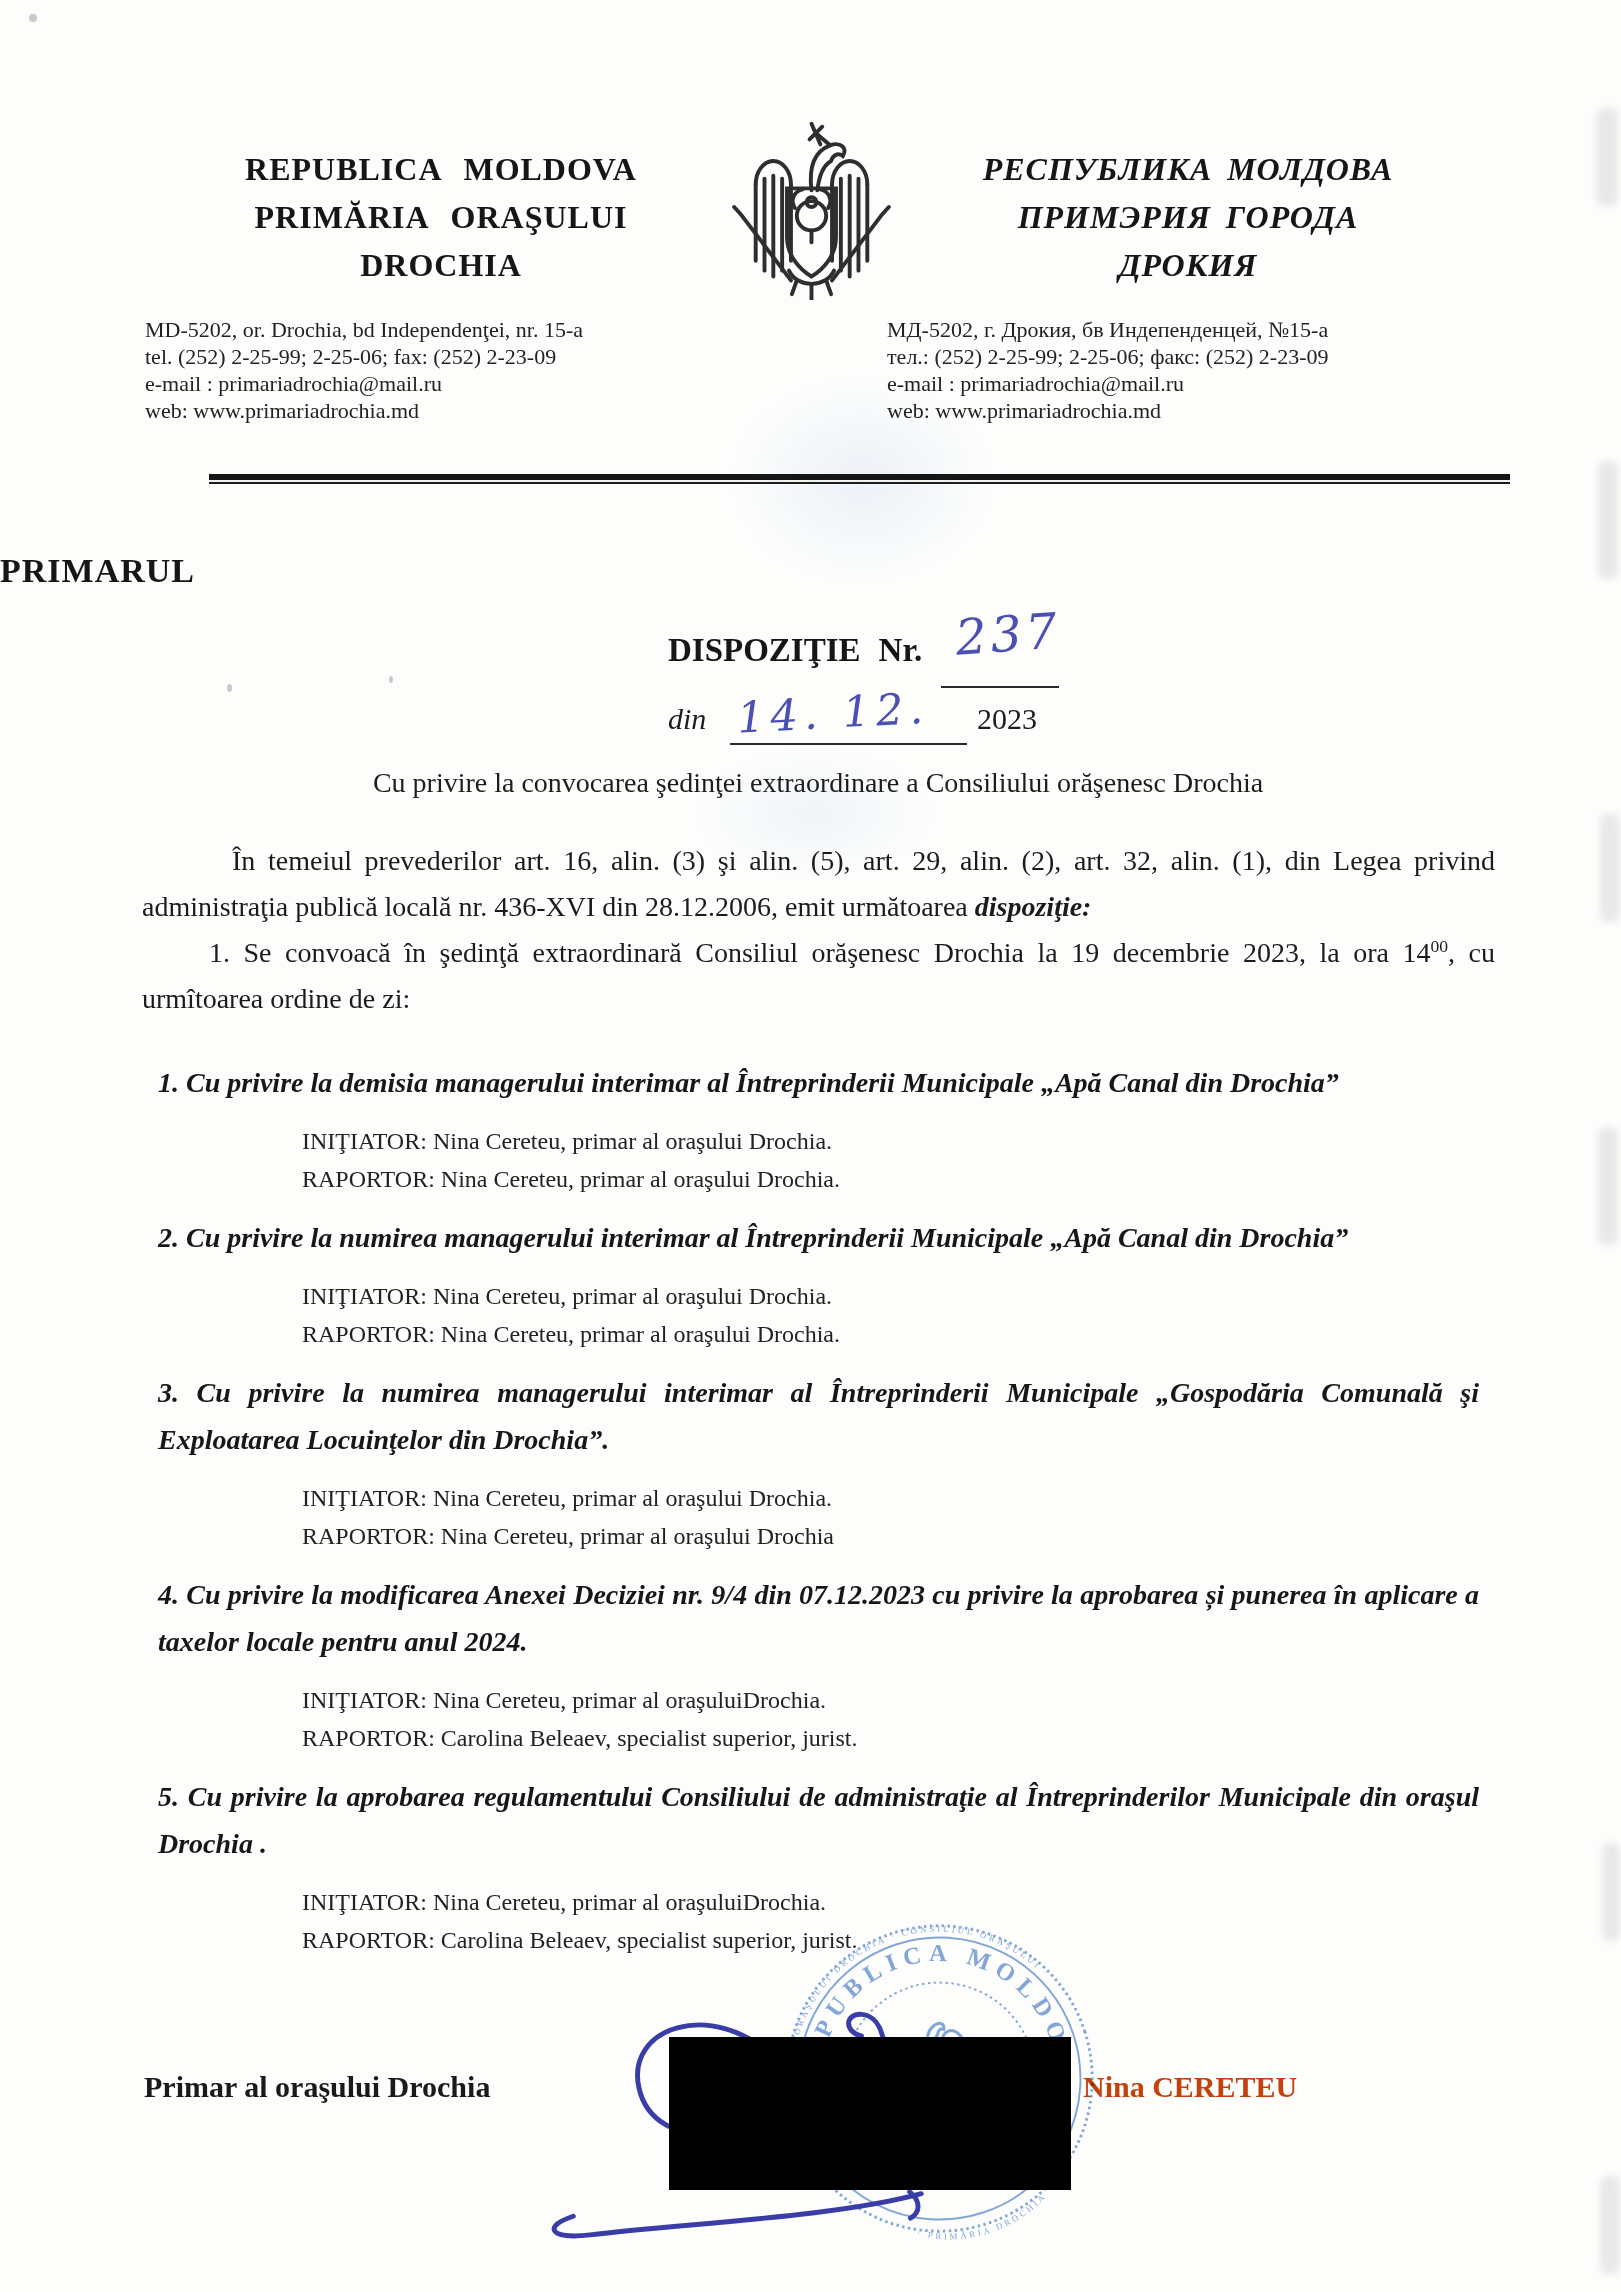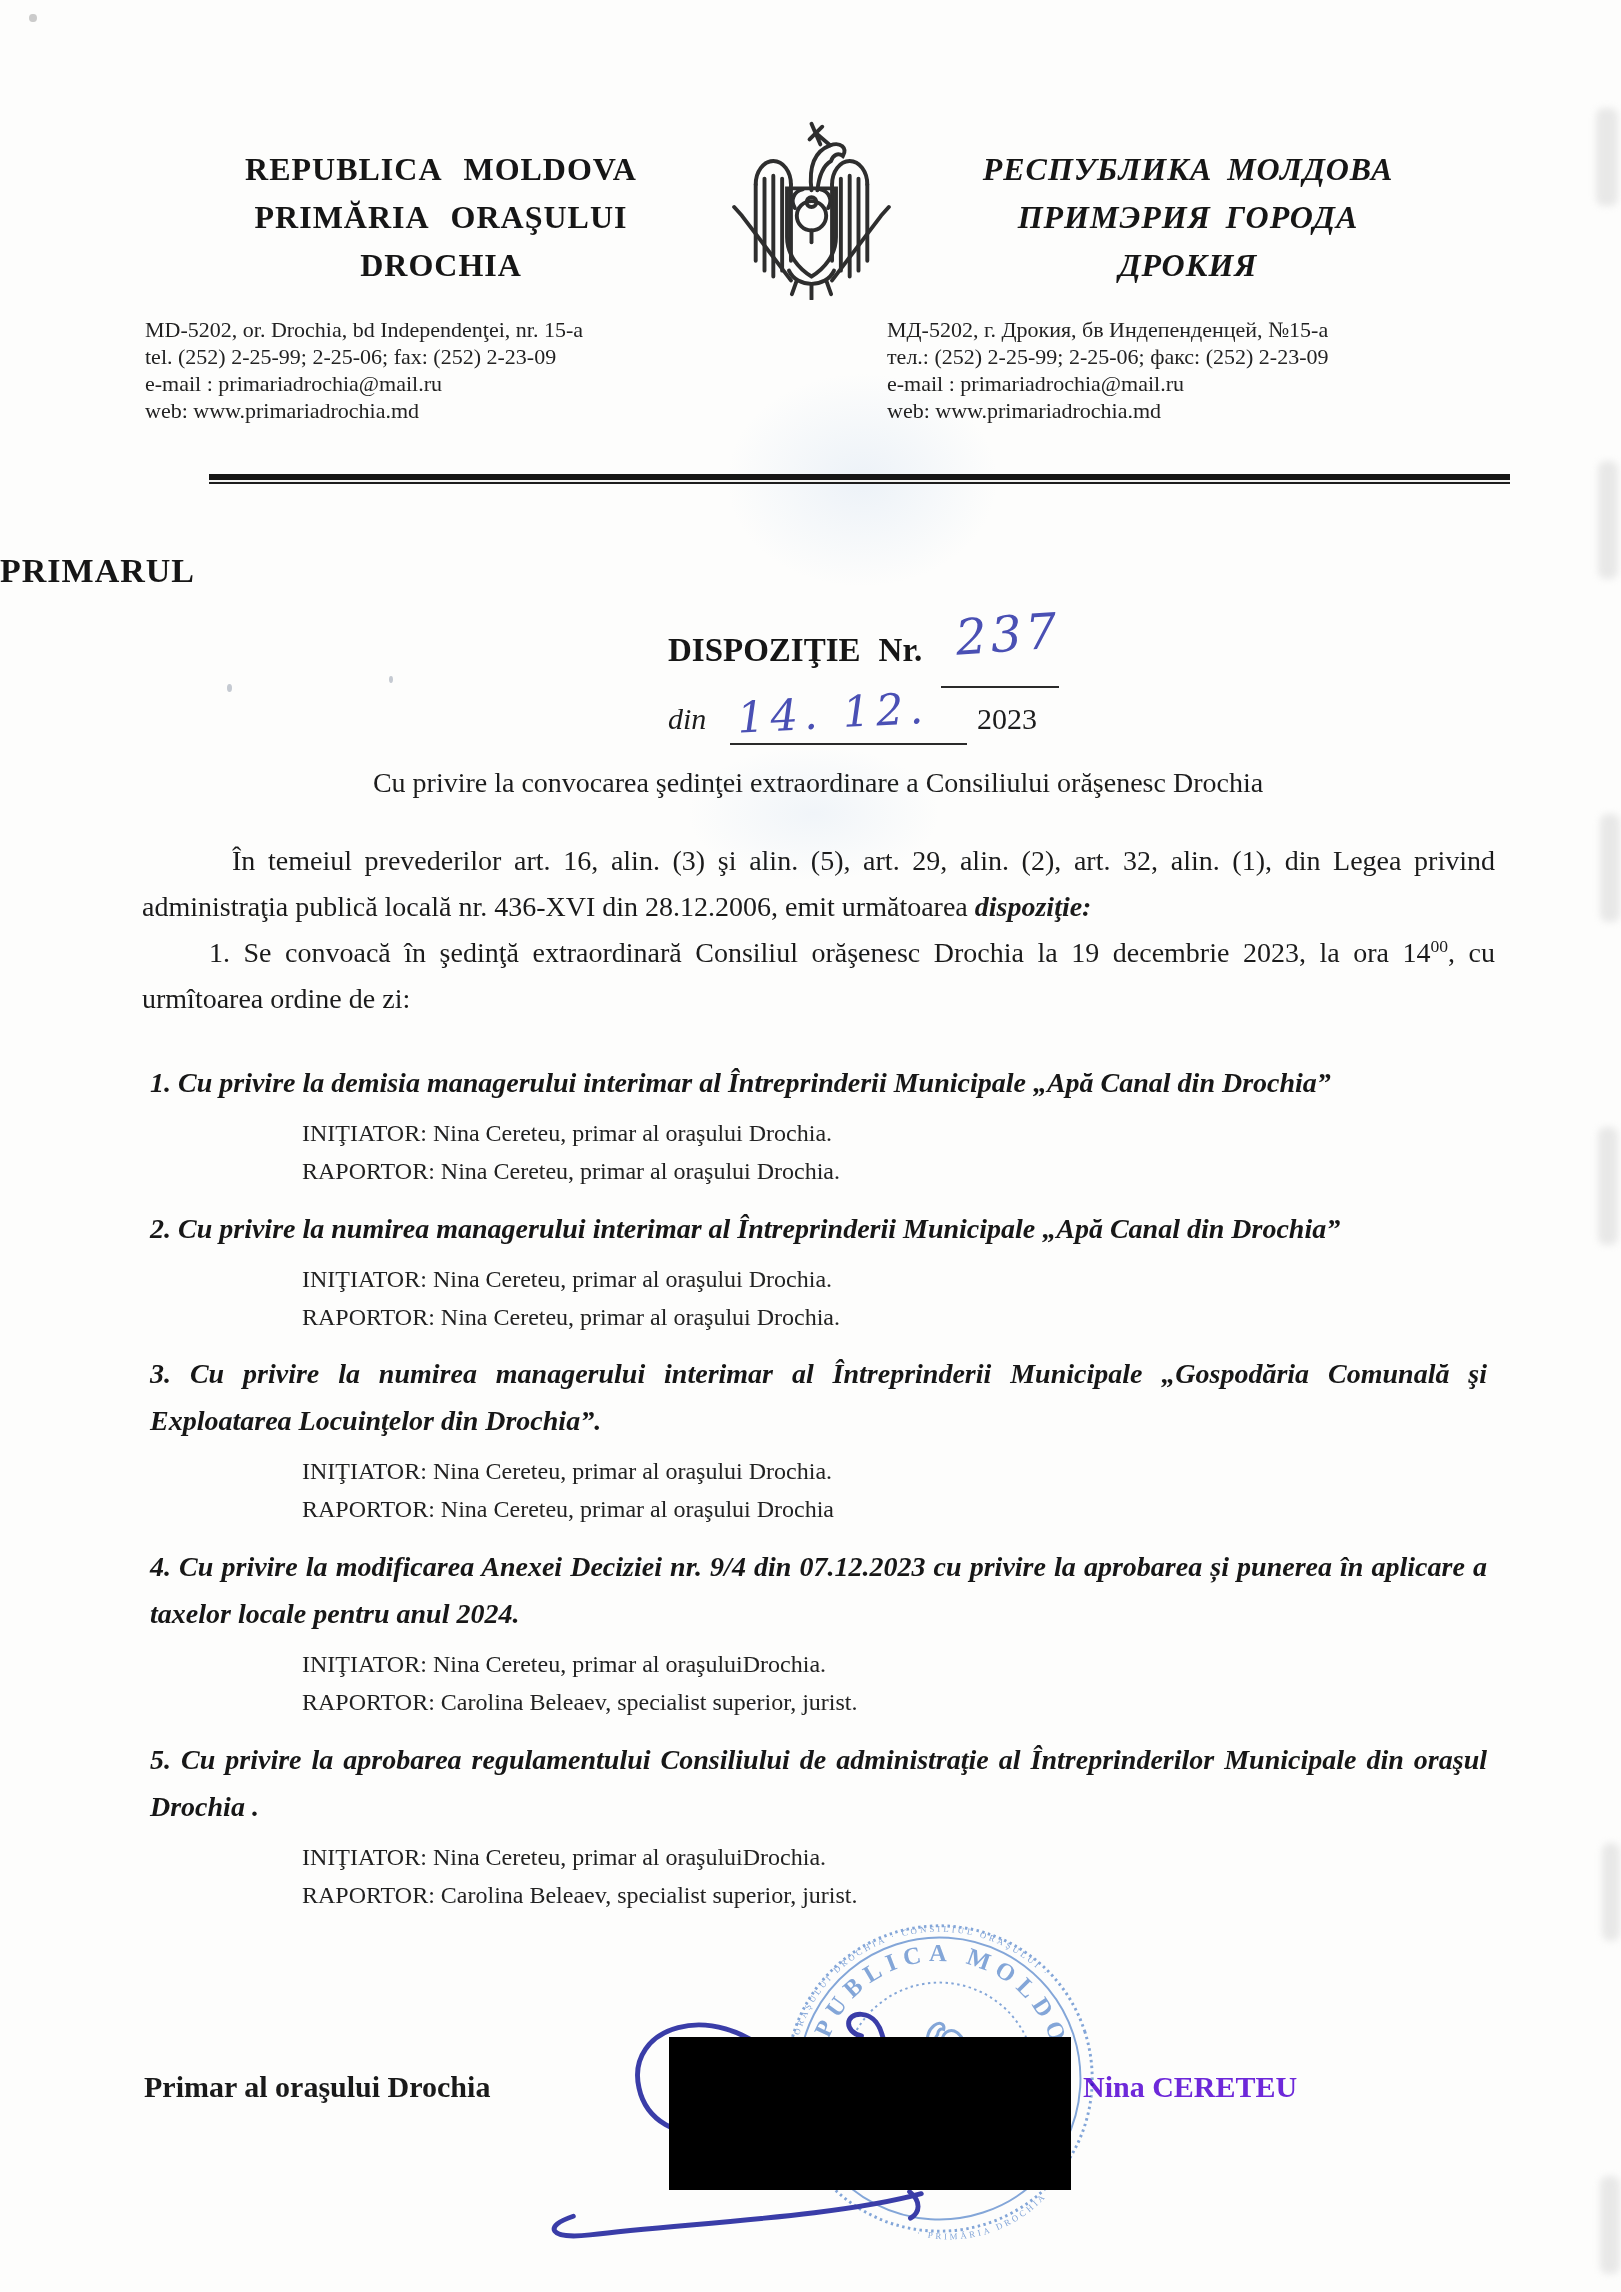--- a/index.html
+++ b/index.html
@@ -67,28 +67,28 @@
   }
   .para.first{text-indent:90px;}
   .para.second{text-indent:67px;margin-top:0px;}
   .para b i, .em-bi{font-weight:bold;font-style:italic;}
   sup{font-size:17.6px;line-height:0;}
   
   .agenda{margin-top:37px;}
   .item{margin-bottom:14.7px;}
   .item-title{
     font-weight:bold;font-style:italic;font-size:28px;line-height:47px;
-    text-align:justify;color:#171717;margin:8px;
+    text-align:justify;color:#171717;margin:16px;
   }
   .item-sub{
     margin:3.9px 0 0 160px;font-size:24px;line-height:38px;color:#222;
   }
   
   .sig-role{position:absolute;left:144px;top:2070px;font-weight:bold;font-size:30px;color:#1a1a1a;z-index:2;}
-  .sig-name{position:absolute;left:1083px;top:2070px;font-weight:bold;font-size:30px;color:#6d28d9;z-index:2;}
+  .sig-name{position:absolute;left:1083px;top:2070px;font-weight:bold;font-size:30px;color:#c2410c;z-index:2;}
   .stamp{position:absolute;left:778px;top:1917px;width:323px;height:323px;z-index:3;mix-blend-mode:multiply;opacity:.92;}
   .sig-ink{position:absolute;left:0;top:0;width:1621px;height:2293px;z-index:4;pointer-events:none;}
   .redaction{position:absolute;left:669px;top:2037px;width:402px;height:153px;background:#000;z-index:5;}
   
   .artifact{position:absolute;background:#cfcfcf;opacity:.45;border-radius:7.8px;filter:blur(3.9px);z-index:1;}
   .edge-strip{position:absolute;right:0;top:0;width:6.9px;height:2293px;background:#e9e9e8;z-index:1;}
   .smudge{position:absolute;border-radius:50%;z-index:0;}
   .speck{position:absolute;background:#8e97a8;opacity:.5;border-radius:50%;z-index:1;}
 </style>
 </head>

